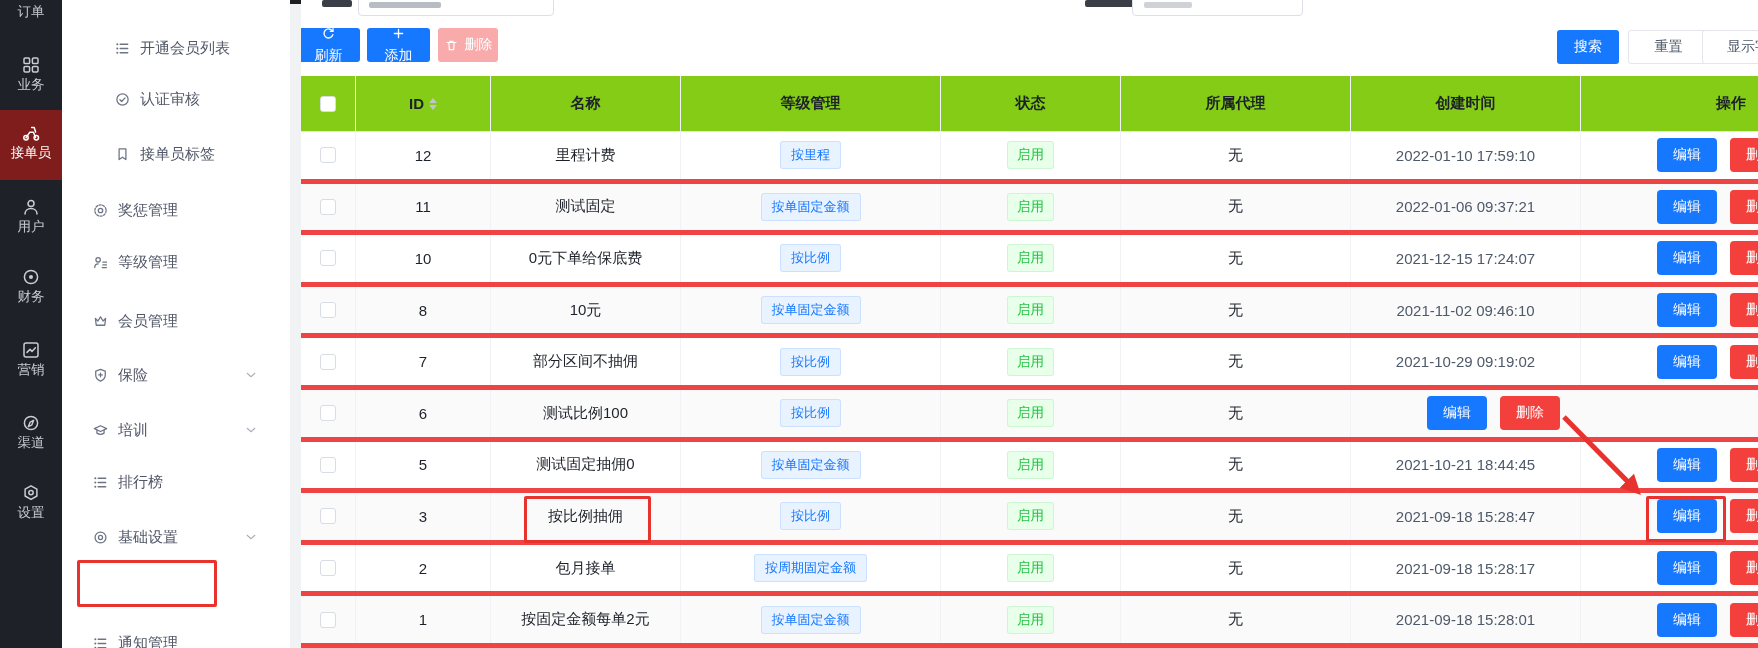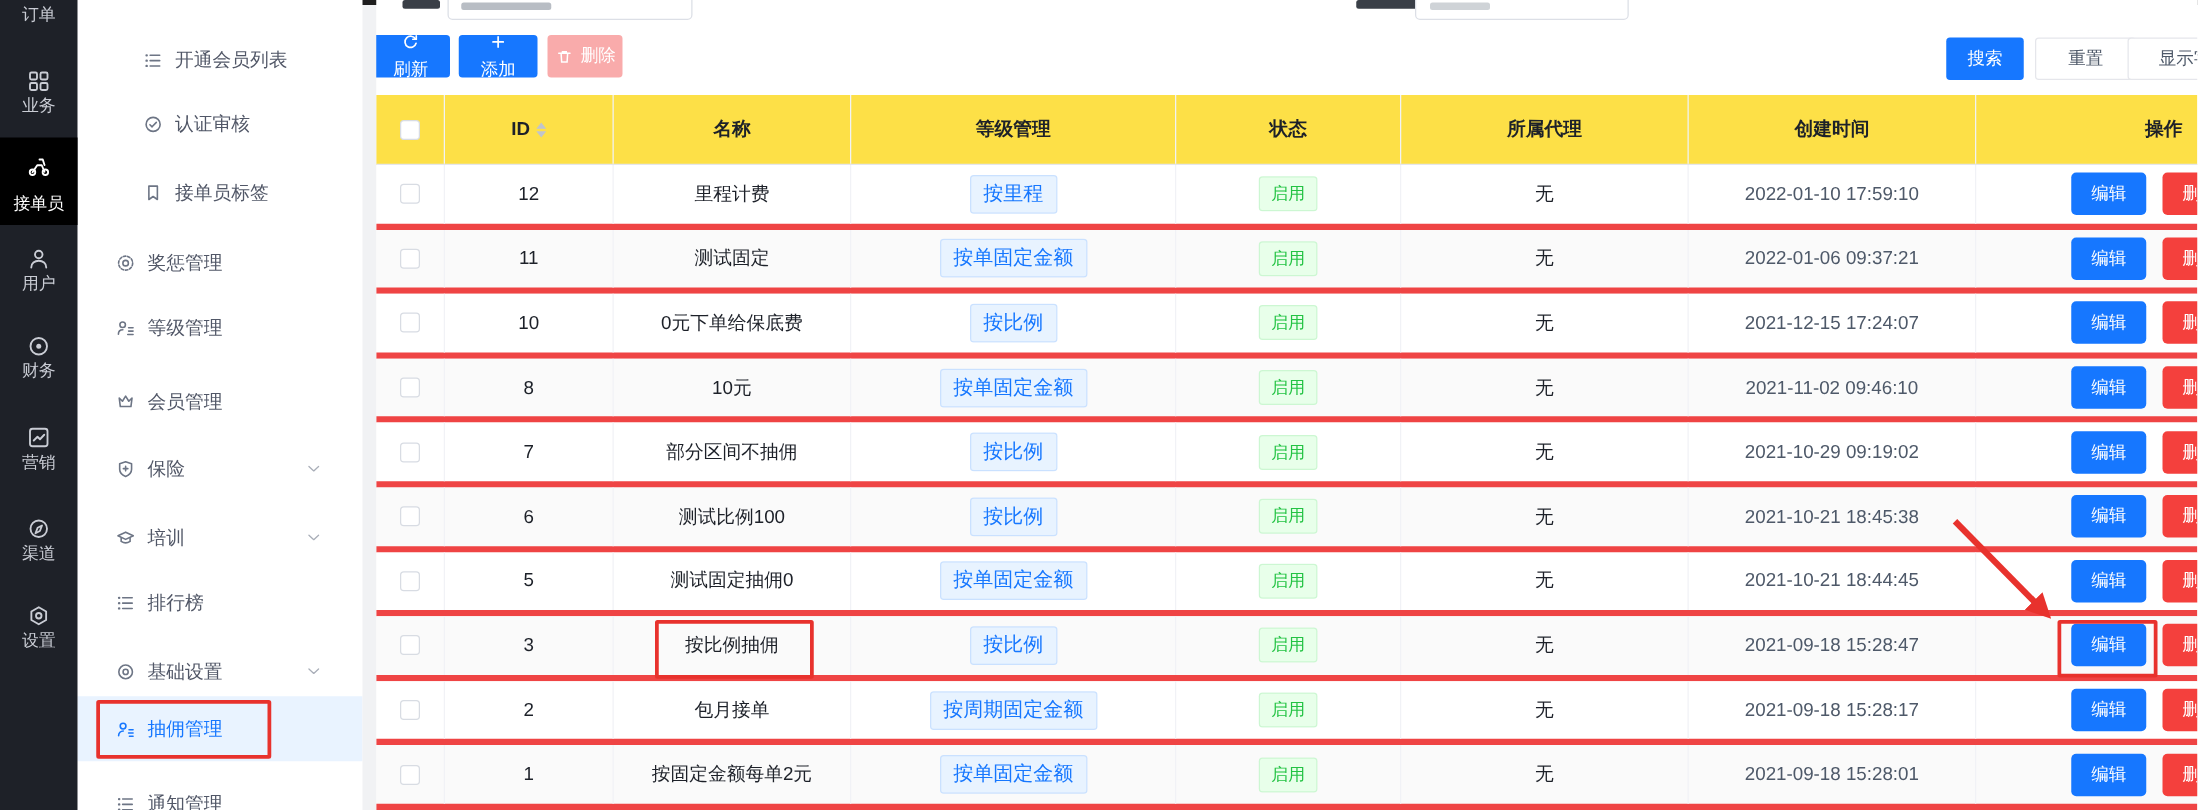--- a/index.html
+++ b/index.html
@@ -10,21 +10,21 @@
   }
   
   .topstrip { position:absolute; left:205px; top:0; width:1553px; height:4px; background:#1e1e1e; }
 
   
   .psb { position:absolute; left:0; top:0; width:62px; height:648px; background:#1e2128; z-index:5;text-align:right; }
   .psb-item { position:absolute; left:0; width:62px; display:flex; flex-direction:column; align-items:center; color:#c9ccd4; cursor:pointer; }
   .psb-item .p-ico { width:20px; height:20px; }
   .psb-item .p-ico svg { width:20px; height:20px; display:block; }
   .psb-item .p-label { font-size:13.5px; margin-top:2px; line-height:16px; }
-  .psb-item.active { background:#000000; color:#ffffff; height:70px; padding-top:13px;gap:10px; }
+  .psb-item.active { background:#7f1d1d; color:#ffffff; height:70px; padding-top:13px; }
 
   
   .ssb { position:absolute; left:62px; top:0; width:228px; height:648px; background:#fff; z-index:4; }
   .ssb-item { position:absolute; left:0; width:228px; height:40px; display:flex; align-items:center; padding-left:30px; color:#515767; font-size:15px; cursor:pointer; }
   .ssb-item.indent { padding-left:52px; }
   .ssb-item .s-ico { width:17px; height:17px; margin-right:9px; color:#6d7585; flex:0 0 auto; }
   .ssb-item .s-ico svg { width:17px; height:17px; display:block; }
   .ssb-item.active { background:#e9f3ff; color:#1677ff; height:52px; }
   .ssb-item.active .s-ico { color:#1677ff; }
   .ssb-item .chev { position:absolute; right:32px; color:#a9aeb8; width:14px; height:14px; }
@@ -39,36 +39,36 @@
 
   .btn { display:inline-flex; align-items:center; justify-content:center; gap:6px; height:34px; border-radius:3px; font-size:14px; border:none; cursor:pointer; position:absolute; }
   .btn svg { width:15px; height:15px; display:block; }
   .btn-blue { background:#1677ff; color:#fff;flex-direction:column; }
   .btn-pink { background:#f9abab; color:#fff; }
   .btn-plain { background:#fff; color:#4e5969; border:1px solid #e5e6eb; }
 
   
   .table { position:absolute; left:0; top:76px; width:1457px; }
   .tr { display:flex; width:1457px; }
-  .tr.head { height:56px; background:#fde047; border-bottom:1px solid #e5e6eb; }
+  .tr.head { height:56px; background:#84cc16; border-bottom:1px solid #e5e6eb; }
   .tr.body { height:51.6px; border-bottom:5px solid #ef4444; background:#fff; }
   .tr.body.stripe { background:#fafafa; }
   .td { display:flex; align-items:center; justify-content:center; border-right:1px solid #f1f2f6; font-size:15px; overflow:hidden; }
   .td:last-child { border-right:none; }
   .c0{width:55px;} .c1{width:135px;} .c2{width:190px;} .c3{width:260px;} .c4{width:180px;} .c5{width:230px;} .c6{width:230px;} .c7{width:177px; justify-content:flex-start; padding-left:76px; overflow:visible;}
   .tr.head .td { font-weight:bold; font-size:15px; color:#1d2129; }
   .tr.head .c7 { justify-content:flex-end; padding:0 12px 0 0; }
   .td.created { color:#4e5969; }
   .cb { width:16px; height:16px; border:1px solid #d8dce3; border-radius:3px; background:#fff; cursor:pointer; }
   .carets { display:inline-flex; flex-direction:column; margin-left:5px; cursor:pointer; }
   .caret { width:0; height:0; border-left:4px solid transparent; border-right:4px solid transparent; }
   .caret.up { border-bottom:5px solid #c0c4cc; margin-bottom:2px; }
   .caret.down { border-top:5px solid #c0c4cc; }
 
-  .tag-blue { background:#e8f3ff; color:#1677ff; border:1px solid rgba(22,119,255,.14); border-radius:3px; padding:4px 10px; font-size:16px; white-space:nowrap;text-align:right; }
+  .tag-blue { background:#e8f3ff; color:#1677ff; border:1px solid rgba(22,119,255,.14); border-radius:3px; padding:4px 10px; font-size:13px; white-space:nowrap;text-align:right; }
   .tag-green { background:#e8ffea; color:#23c343; border:1px solid rgba(35,195,67,.14); border-radius:3px; padding:4px 9px; font-size:13.5px; }
 
   .rbtn { display:inline-flex; align-items:center; justify-content:center; width:60px; height:34px; border-radius:4px; border:none; color:#fff; font-size:14px; cursor:pointer; flex:0 0 auto; }
   .rbtn.edit { background:#1677ff; }
   .rbtn.del  { background:#f4403d; margin-left:13px; }
 
   
   .anno { position:absolute; border:3px solid #e8322d; border-radius:2px; z-index:50; pointer-events:none; }
   #anno-arrow { position:absolute; left:1540px; top:398px; z-index:51; pointer-events:none; }
 </style>
@@ -253,29 +253,20 @@
             <circle cx="10" cy="10" r="6.4"></circle>
             <circle cx="10" cy="10" r="2.4"></circle>
           </svg>
         </span>
         <span>基础设置</span>
         <span class="chev">
           <svg viewBox="0 0 20 20" fill="none" stroke="currentColor" stroke-width="1.5" stroke-linecap="round" stroke-linejoin="round">
             <path d="M4.5 7.5l5.5 5 5.5-5"></path>
           </svg>
         </span>
-      </div>
-      <div class="ssb-item active" style="top: 557px;">
-        <span class="s-ico">
-          <svg viewBox="0 0 20 20" fill="none" stroke="currentColor" stroke-width="1.5" stroke-linecap="round" stroke-linejoin="round">
-            <circle cx="7.6" cy="6.9" r="2.7"></circle>
-            <path d="M3.4 16c0-2.7 1.9-4.5 4.4-4.5M13.2 10.4h3.8M12.8 13.4h4.2M13.6 16.4h3.4"></path>
-          </svg>
-        </span>
-        <span>抽佣管理</span>
       </div>
       <div class="ssb-item" style="top: 623px;">
         <span class="s-ico">
           <svg viewBox="0 0 20 20" fill="none" stroke="currentColor" stroke-width="1.5" stroke-linecap="round" stroke-linejoin="round">
             <path d="M7.2 5h9M7.2 10h9M7.2 15h9"></path>
             <path d="M3.8 5h.2M3.8 10h.2M3.8 15h.2" stroke-width="2.2"></path>
           </svg>
         </span>
         <span>通知管理</span>
       </div>
@@ -447,21 +438,20 @@
             </div>
             <div class="td c1">6</div>
             <div class="td c2">测试比例100</div>
             <div class="td c3">
               <span class="tag-blue">按比例</span>
             </div>
             <div class="td c4">
               <span class="tag-green">启用</span>
             </div>
             <div class="td c5">无</div>
-            <div class="td c6 created">2021-10-21 18:45:38</div>
             <div class="td c7">
               <button class="rbtn edit">编辑</button>
               <button class="rbtn del">删除</button>
             </div>
           </div>
           <div class="tr body">
             <div class="td c0">
               <span class="cb"></span>
             </div>
             <div class="td c1">5</div>

